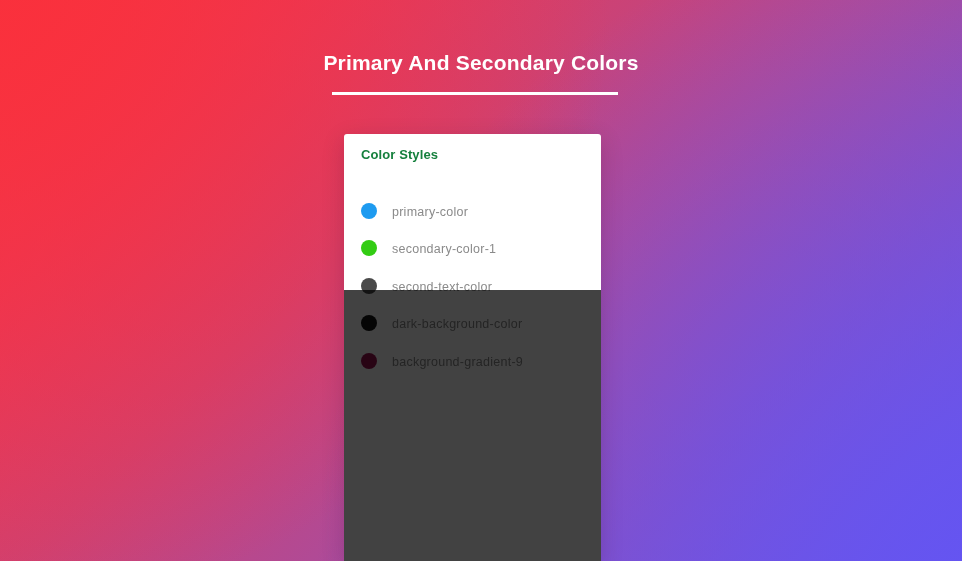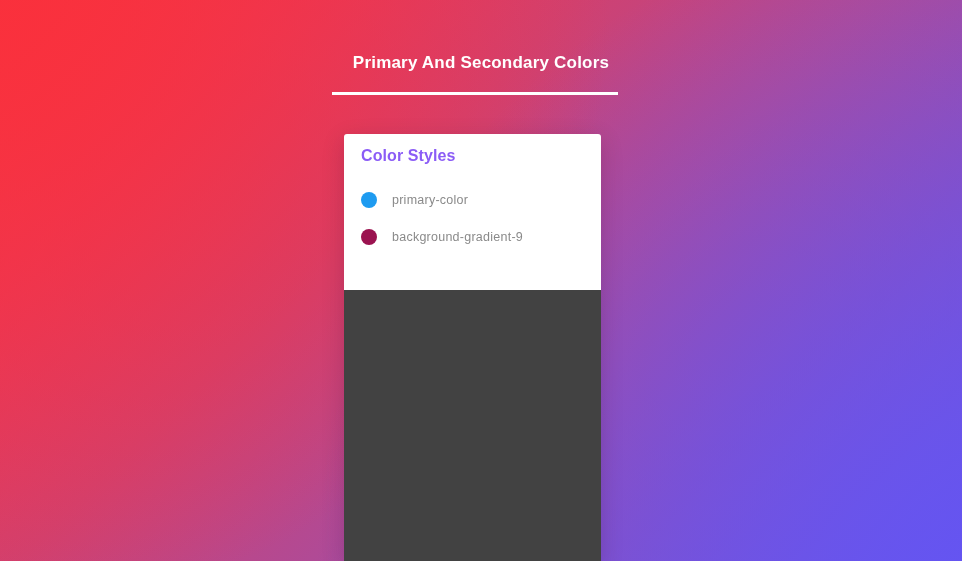--- a/index.html
+++ b/index.html
@@ -40,21 +40,21 @@
   }
 
   
   .page-title {
     position: absolute;
     left: 0;
     top: 48px;
     width: 962px;
     text-align: center;
     color: #ffffff;
-    font-size: 17px;
+    font-size: 21px;
     font-weight: bold;
     letter-spacing: 0.2px;
     line-height: 30px;
     z-index: 3;
   }
   .title-rule {
     position: absolute;
     left: 332px;
     top: 92px;
     width: 286px;
@@ -74,40 +74,40 @@
     border-radius: 3px 3px 0 0;
     box-shadow: 0 6px 22px rgba(60, 10, 40, 0.20);
     overflow: hidden;
     z-index: 2;
   }
 
   .card-title {
     position: absolute;
     left: 17px;
     top: 13px;
-    font-size: 16px;
+    font-size: 13px;
     font-weight: bold;
-    color: #8b5cf6;
+    color: #15803d;
     letter-spacing: 0.1px;
   }
 
   .color-list {
     position: absolute;
     left: 0;
     top: 47px;
     width: 100%;
     list-style: none;
     margin: 0;
     padding: 0;
   }
   .color-item {
     position: relative;
     height: 37.5px;
     display: flex;
-    align-items: center;
+    align-items: flex-end;
     padding-left: 17px;
     box-sizing: border-box;
   }
   .swatch {
     width: 16px;
     height: 16px;
     border-radius: 50%;
     flex: 0 0 auto;
   }
   .swatch-label {
@@ -142,20 +142,32 @@
   <div class="card">
 
     <div class="card-title">Color Styles</div>
 
     <ul class="color-list">
         <li class="color-item">
           <span class="swatch" style="background: rgb(30, 155, 240);"></span>
           <span class="swatch-label">primary-color</span>
         </li>
         <li class="color-item">
+          <span class="swatch" style="background: rgb(51, 204, 20);"></span>
+          <span class="swatch-label">secondary-color-1</span>
+        </li>
+        <li class="color-item">
+          <span class="swatch" style="background: rgb(74, 74, 74);"></span>
+          <span class="swatch-label">second-text-color</span>
+        </li>
+        <li class="color-item">
+          <span class="swatch" style="background: rgb(20, 20, 20);"></span>
+          <span class="swatch-label">dark-background-color</span>
+        </li>
+        <li class="color-item">
           <span class="swatch" style="background: rgb(155, 19, 80);"></span>
           <span class="swatch-label">background-gradient-9</span>
         </li>
       </ul>
 
     <div class="dark-overlay"></div>
   </div>
 
 </div>
 

